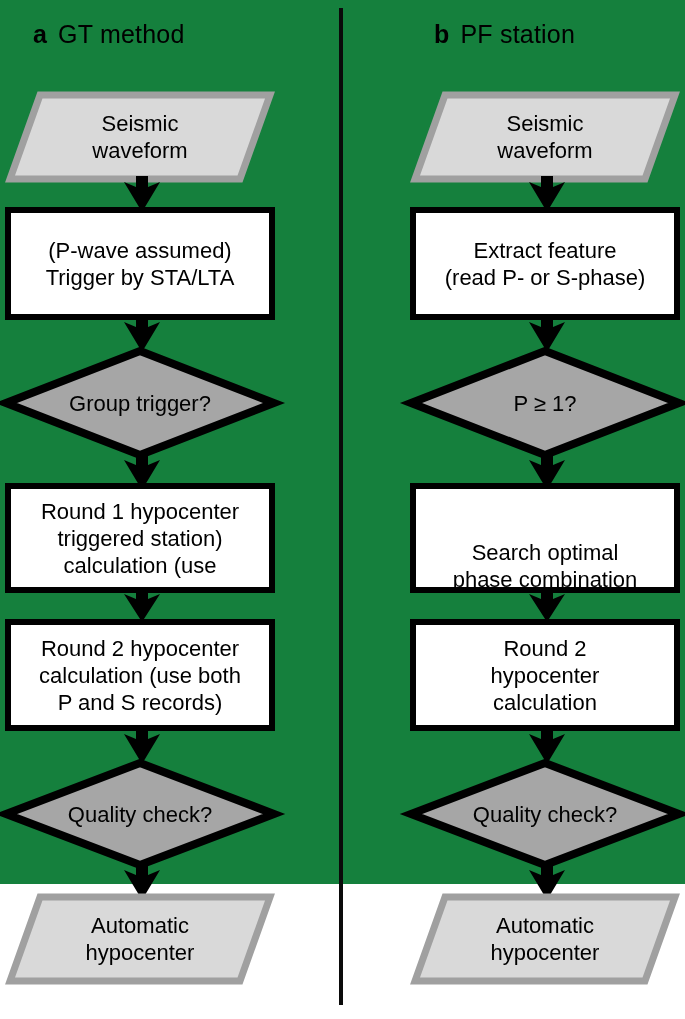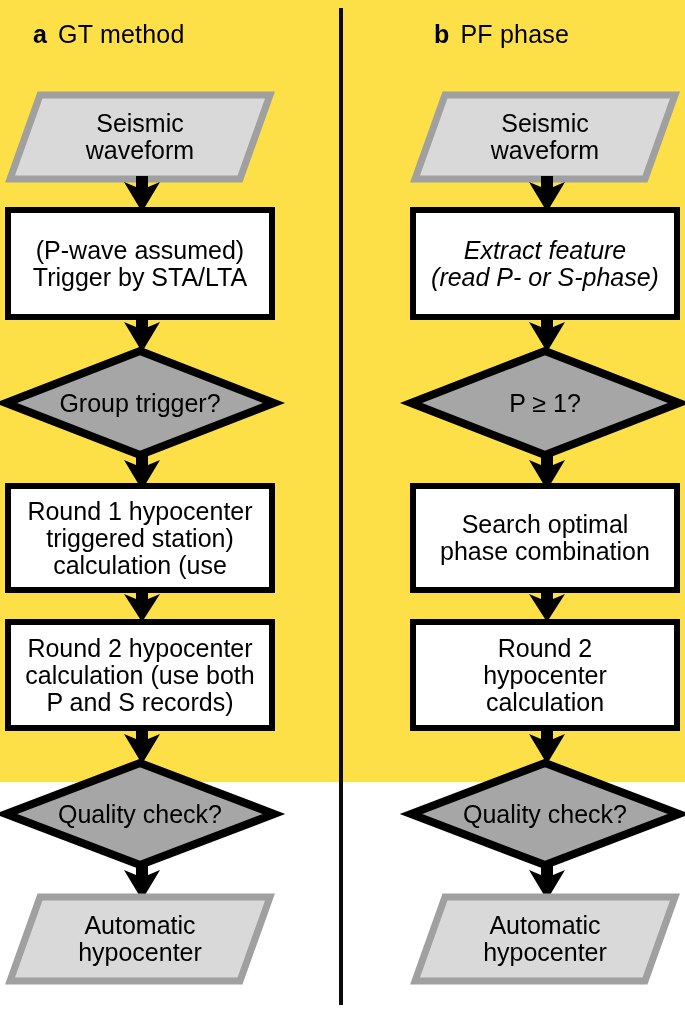--- a/index.html
+++ b/index.html
@@ -9,22 +9,22 @@
   }
   body {
     width: 685px;
     height: 1019px;
     font-family: "Liberation Sans", sans-serif;
     overflow: hidden;
   }
   #figure {
     position: relative;
     width: 685px;
-    height: 782px;
-    background: #fde047;
+    height: 884px;
+    background: #15803d;
   }
   .panel-title {
     position: absolute;
     font-size: 25px;
     color: #000000;
     white-space: nowrap;
     letter-spacing: 0.2px;
   }
   .panel-title .letter {
     font-weight: bold;
@@ -49,38 +49,38 @@
     position: absolute;
     overflow: visible;
   }
   .node-label {
     position: absolute;
     display: flex;
     flex-direction: column;
     align-items: center;
     justify-content: center;
     text-align: center;
-    font-size: 25px;
+    font-size: 22px;
     line-height: 27px;
     color: #000000;
     pointer-events: none;
     white-space: nowrap;
   }
 </style>
 </head>
 <body>
 
 <div id="figure">
 
   <div class="panel-title" style="left:33px; top:20px;">
     <span class="letter">a</span><span class="caption">GT method</span>
   </div>
 
   <div class="panel-title" style="left:434px; top:20px;">
-    <span class="letter">b</span><span class="caption">PF phase</span>
+    <span class="letter">b</span><span class="caption">PF station</span>
   </div>
 
   <div id="divider"></div>
 
   <svg class="node" style="left:6px; top:91px;" width="268" height="92" viewBox="0 0 268 92">
     <polygon points="34,4 264,4 234,88 4,88" fill="#d9d9d9" stroke="#a0a0a0" stroke-width="7" stroke-linejoin="miter"></polygon>
   </svg>
   <div class="node-label" style="left:6px; top:91px; width:268px; height:92px;">
     <span>Seismic</span>
     <span>waveform</span>
@@ -166,21 +166,21 @@
     <span>waveform</span>
   </div>
 
   <svg class="arrow" style="left:527px; top:176px;" width="40" height="36" viewBox="0 0 40 36">
     <polygon points="20,36 2,6 14,11 14,0 26,0 26,11 38,6" fill="#000000"></polygon>
   </svg>
 
   <svg class="node" style="left:410px; top:207px;" width="270" height="113" viewBox="0 0 270 113">
     <rect x="3" y="3" width="264" height="107" fill="#ffffff" stroke="#000000" stroke-width="6"></rect>
   </svg>
-  <div class="node-label" style="left:410px; top:207px; width:270px; height:113px;font-style:italic;">
+  <div class="node-label" style="left:410px; top:207px; width:270px; height:113px;">
     <span>Extract feature</span>
     <span>(read P- or S-phase)</span>
   </div>
 
   <svg class="arrow" style="left:527px; top:314px;" width="40" height="38" viewBox="0 0 40 38">
     <polygon points="20,38 2,8 14,13 14,0 26,0 26,13 38,8" fill="#000000"></polygon>
   </svg>
 
   <svg class="node" style="left:407px; top:347px;" width="276" height="112" viewBox="0 0 276 112">
     <polygon points="138,4 272,56 138,108 4,56" fill="#a6a6a6" stroke="#000000" stroke-width="8" stroke-linejoin="miter"></polygon>
@@ -189,21 +189,21 @@
     <span>P ≥ 1?</span>
   </div>
 
   <svg class="arrow" style="left:527px; top:452px;" width="40" height="38" viewBox="0 0 40 38">
     <polygon points="20,38 2,8 14,13 14,0 26,0 26,13 38,8" fill="#000000"></polygon>
   </svg>
 
   <svg class="node" style="left:410px; top:483px;" width="270" height="110" viewBox="0 0 270 110">
     <rect x="3" y="3" width="264" height="104" fill="#ffffff" stroke="#000000" stroke-width="6"></rect>
   </svg>
-  <div class="node-label" style="left:410px; top:483px; width:270px; height:110px;">
+  <div class="node-label" style="left:410px; top:483px; width:270px; height:110px;justify-content:flex-end;">
     <span>Search optimal</span>
     <span>phase combination</span>
   </div>
 
   <svg class="arrow" style="left:527px; top:588px;" width="40" height="34" viewBox="0 0 40 34">
     <polygon points="20,34 2,6 14,11 14,0 26,0 26,11 38,6" fill="#000000"></polygon>
   </svg>
 
   <svg class="node" style="left:410px; top:619px;" width="270" height="112" viewBox="0 0 270 112">
     <rect x="3" y="3" width="264" height="106" fill="#ffffff" stroke="#000000" stroke-width="6"></rect>

